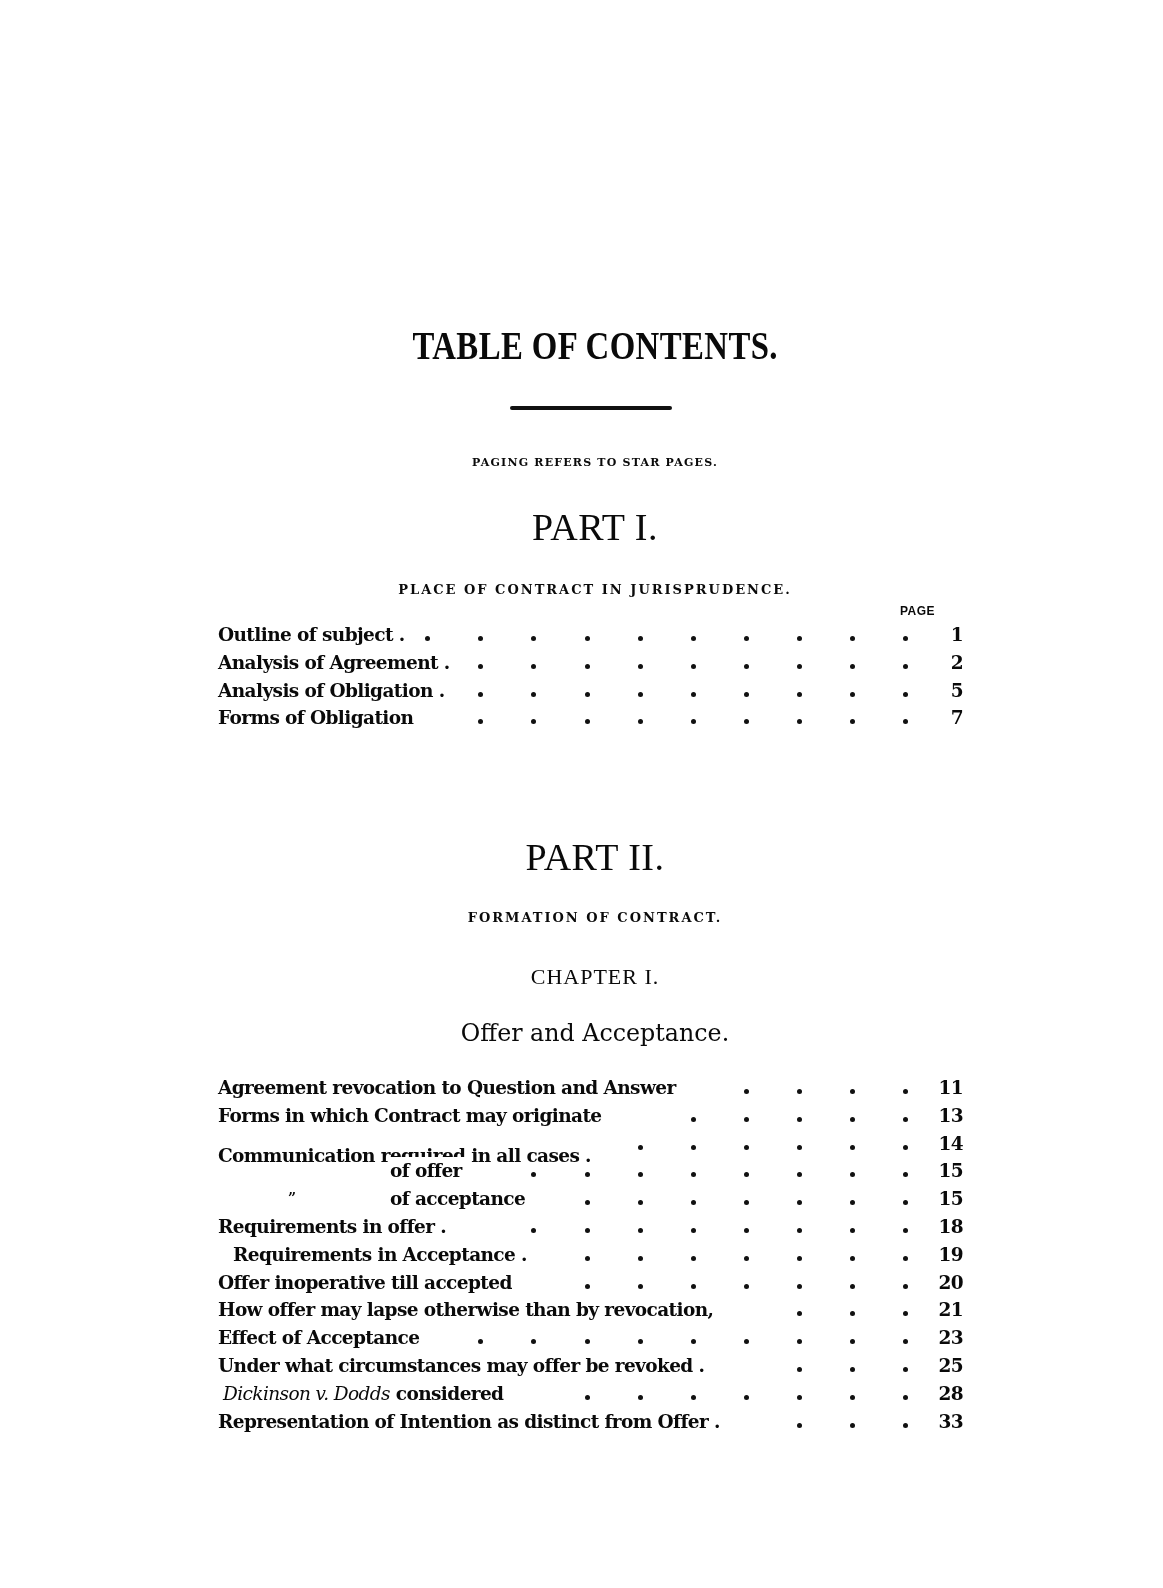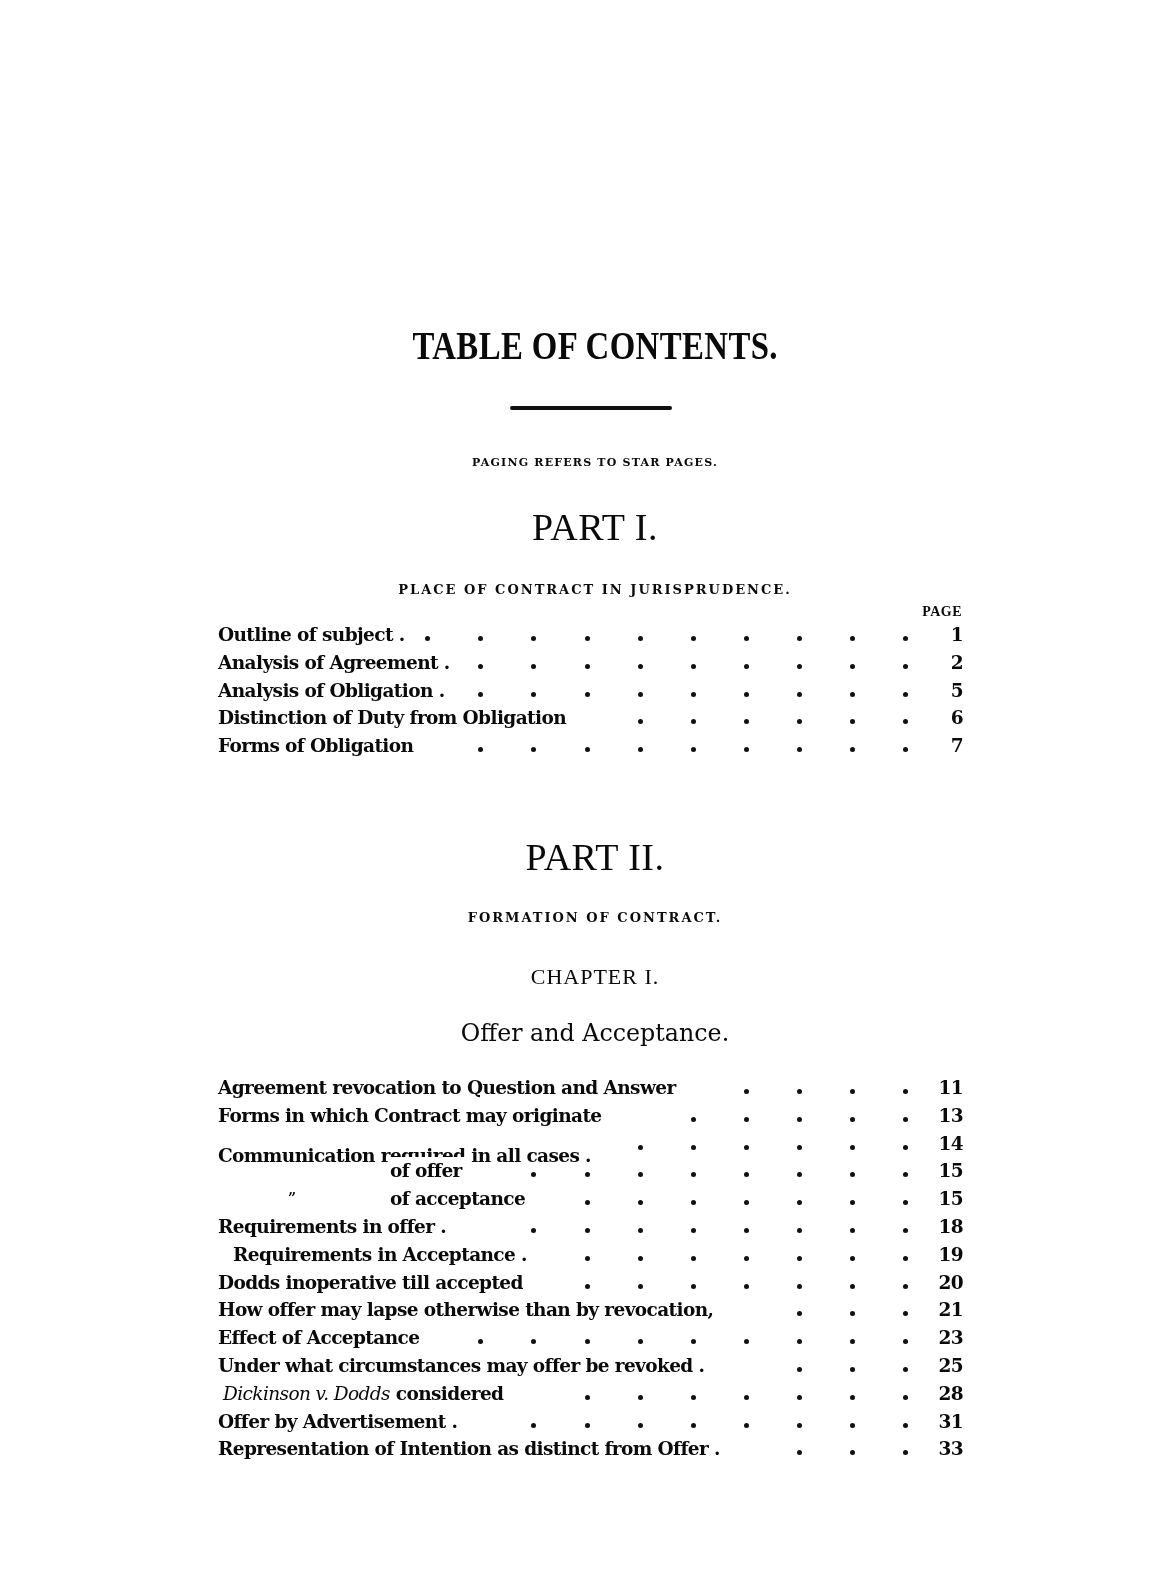--- a/index.html
+++ b/index.html
@@ -4,21 +4,21 @@
 <style>
   html, body { margin:0; padding:0; background:#ffffff; }
   body { width:1163px; height:1588px; position:relative; overflow:hidden; color:#0a0a0a; font-family:"DejaVu Serif", serif; }
   .abs { position:absolute; }
   .center { left:0; width:1163px; text-align:center; }
   #toc-title { top:322px; font-family:"Liberation Serif", serif; font-weight:bold; font-size:40px; letter-spacing:0.5px; transform:scaleX(0.82); transform-origin:596px 0; left:0; width:1190px; }
   #title-rule { top:406px; left:510px; width:162px; height:4px; background:#111; border-radius:2px; }
   #paging-note { top:456px; font-family:"DejaVu Serif", serif; font-weight:bold; font-size:11px; letter-spacing:1.2px; left:0; width:1190px; }
   .part-title { font-family:"Liberation Serif", serif; font-size:38px; font-weight:normal; letter-spacing:0.5px; left:0; width:1190px; }
   .part-sub { font-family:"DejaVu Serif", serif; font-weight:bold; font-size:13px; letter-spacing:2px; left:0; width:1190px; }
-  #page-col-label { top:604px; left:900px; width:62px; text-align:right; font-family:Liberation Serif, serif; font-weight:bold; font-size:14px; letter-spacing:0.5px; }
+  #page-col-label { top:604px; left:900px; width:62px; font-family:Liberation Sans, sans-serif; font-weight:bold; font-size:12px; letter-spacing:0.5px; }
   .toc-list { left:218px; width:745px; }
   .toc-row { position:relative; height:27.8px; font-family:"DejaVu Serif", serif; font-weight:bold; font-size:18.5px; line-height:27.8px; letter-spacing:-0.6px; }
   .toc-label { position:absolute; left:0; top:0; white-space:nowrap; background:#fff; padding-right:6px; z-index:2; }
   .toc-label.indent { left:62px; }
   .ditto { position:absolute; left:70px; top:0; font-size:14px; }
   .toc-label .it { font-style:italic; font-weight:normal; }
   .toc-dots { position:absolute; left:0; right:58px; top:0; height:100%; z-index:1; }
   .toc-dots span { position:absolute; top:15px; width:5px; height:5px; border-radius:50%; background:#111; }
   .toc-page { position:absolute; right:0; top:0; text-align:right; font-weight:bold; }
   #chapter-heading { top:964px; font-family:"Liberation Serif", serif; font-size:22px; letter-spacing:1px; left:0; width:1190px; }
@@ -76,32 +76,20 @@
         <span style="left: 420px;"></span>
         <span style="left: 473px;"></span>
         <span style="left: 526px;"></span>
         <span style="left: 579px;"></span>
         <span style="left: 632px;"></span>
         <span style="left: 685px;"></span>
       </div>
       <span class="toc-page">5</span>
     </div>
     <div class="toc-row">
-      <span class="toc-label" style="left: 0px;"><span>Distinction of Duty from Obligation</span></span>
-      <div class="toc-dots">
-        <span style="left: 420px;"></span>
-        <span style="left: 473px;"></span>
-        <span style="left: 526px;"></span>
-        <span style="left: 579px;"></span>
-        <span style="left: 632px;"></span>
-        <span style="left: 685px;"></span>
-      </div>
-      <span class="toc-page">6</span>
-    </div>
-    <div class="toc-row">
       <span class="toc-label" style="left: 0px;"><span>Forms of Obligation</span></span>
       <div class="toc-dots">
         <span style="left: 260px;"></span>
         <span style="left: 313px;"></span>
         <span style="left: 367px;"></span>
         <span style="left: 420px;"></span>
         <span style="left: 473px;"></span>
         <span style="left: 526px;"></span>
         <span style="left: 579px;"></span>
         <span style="left: 632px;"></span>
@@ -200,21 +188,21 @@
         <span style="left: 420px;"></span>
         <span style="left: 473px;"></span>
         <span style="left: 526px;"></span>
         <span style="left: 579px;"></span>
         <span style="left: 632px;"></span>
         <span style="left: 685px;"></span>
       </div>
       <span class="toc-page">19</span>
     </div>
     <div class="toc-row">
-      <span class="toc-label" style="left: 0px;"><span>Dodds inoperative till accepted</span></span>
+      <span class="toc-label" style="left: 0px;"><span>Offer inoperative till accepted</span></span>
       <div class="toc-dots">
         <span style="left: 367px;"></span>
         <span style="left: 420px;"></span>
         <span style="left: 473px;"></span>
         <span style="left: 526px;"></span>
         <span style="left: 579px;"></span>
         <span style="left: 632px;"></span>
         <span style="left: 685px;"></span>
       </div>
       <span class="toc-page">20</span>
@@ -259,34 +247,20 @@
         <span style="left: 420px;"></span>
         <span style="left: 473px;"></span>
         <span style="left: 526px;"></span>
         <span style="left: 579px;"></span>
         <span style="left: 632px;"></span>
         <span style="left: 685px;"></span>
       </div>
       <span class="toc-page">28</span>
     </div>
     <div class="toc-row">
-      <span class="toc-label" style="left: 0px;"><span>Offer by Advertisement .</span></span>
-      <div class="toc-dots">
-        <span style="left: 313px;"></span>
-        <span style="left: 367px;"></span>
-        <span style="left: 420px;"></span>
-        <span style="left: 473px;"></span>
-        <span style="left: 526px;"></span>
-        <span style="left: 579px;"></span>
-        <span style="left: 632px;"></span>
-        <span style="left: 685px;"></span>
-      </div>
-      <span class="toc-page">31</span>
-    </div>
-    <div class="toc-row">
       <span class="toc-label" style="left: 0px;"><span>Representation of Intention as distinct from Offer .</span></span>
       <div class="toc-dots">
         <span style="left: 579px;"></span>
         <span style="left: 632px;"></span>
         <span style="left: 685px;"></span>
       </div>
       <span class="toc-page">33</span>
     </div>
   </div>
 

